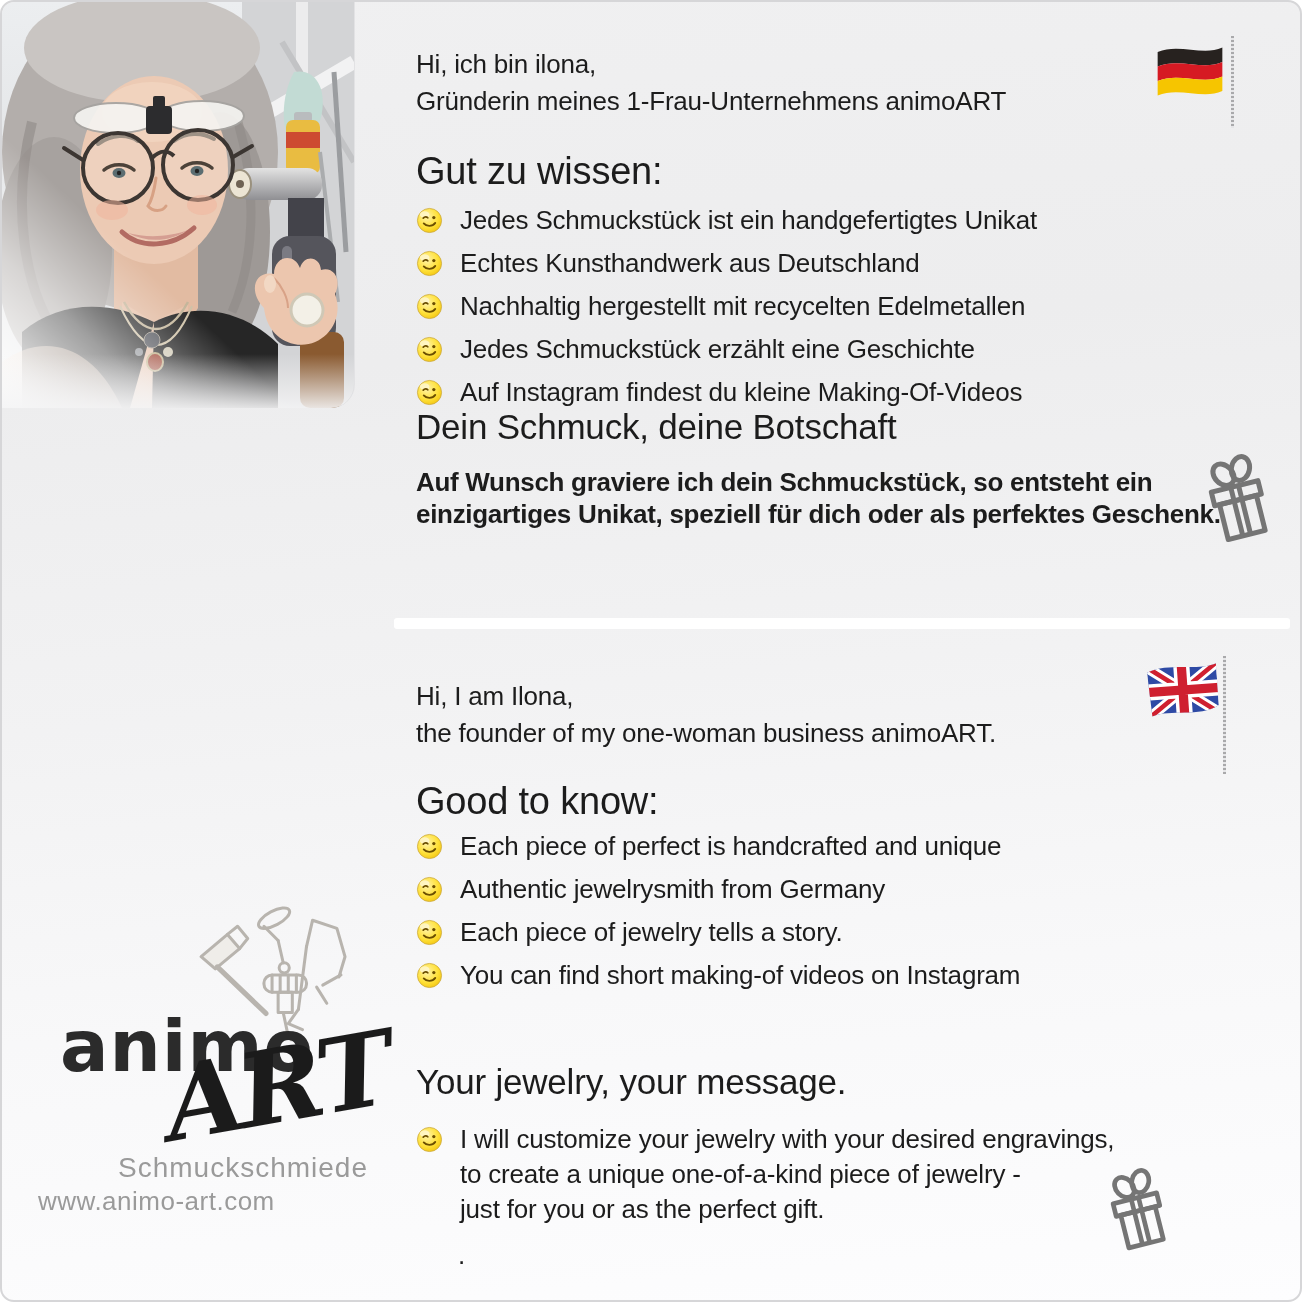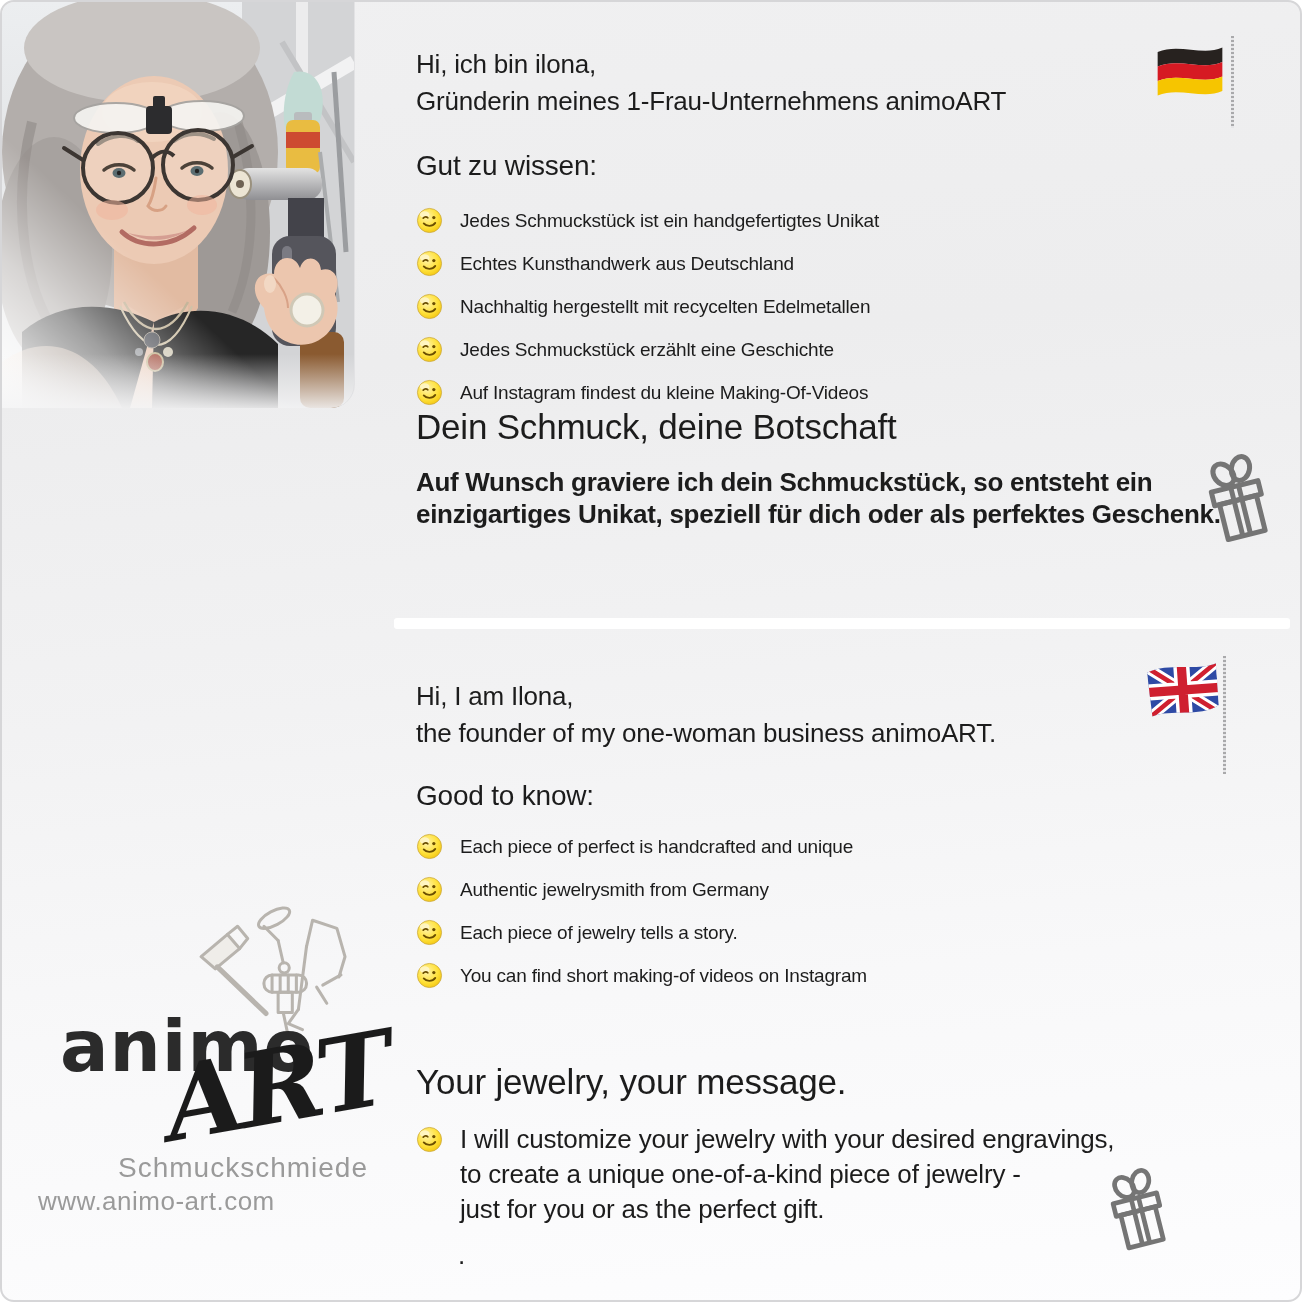--- a/index.html
+++ b/index.html
@@ -19,27 +19,27 @@
   .flag-svg{position:absolute;left:0;}
   .flag-de{left:1152px;top:30px;width:80px;height:96px;}
   .flag-de .flag-pole{height:92px;top:4px;}
   .flag-de .flag-svg{top:10px;}
   .flag-uk{left:1144px;top:652px;width:80px;height:122px;}
   .flag-uk .flag-pole{height:118px;top:2px;}
   .flag-uk .flag-svg{top:8px;}
   
   .block{position:absolute;left:414px;width:880px;}
   .intro{font-size:26px;line-height:37px;letter-spacing:-0.2px;}
-  .heading{font-size:28px;letter-spacing:-0.2px;}
+  .heading{font-size:38px;letter-spacing:-0.2px;}
   .subheading{font-size:35px;letter-spacing:-0.2px;}
   .bodytext{font-size:26px;line-height:32px;letter-spacing:-0.3px;}
   ul.bullets{list-style:none;margin:0;padding:0;}
   ul.bullets li{display:flex;align-items:center;gap:17px;height:43px;}
   .bullets-en li{height:44px;}
-  .bullet-text{font-size:19px;letter-spacing:-0.2px;white-space:nowrap;}
+  .bullet-text{font-size:26px;letter-spacing:-0.2px;white-space:nowrap;}
   .smiley{width:27px;height:27px;flex:0 0 27px;display:inline-block;}
   .message-row{display:flex;align-items:flex-start;gap:17px;}
   .message-row .smiley{margin-top:4px;}
   .message-lines{font-size:26px;line-height:35px;letter-spacing:-0.2px;}
   #de-intro{top:44px;}  #de-heading{top:148px;} #de-bullets{top:197px;}
   #de-sub{top:405px;}   #de-body{top:464px;font-weight:bold;}
   #en-intro{top:676px;} #en-heading{top:778px;} #en-bullets{top:823px;}
   #en-sub{top:1060px;}  #en-message{top:1120px;}
   #en-period{position:absolute;left:456px;top:1238px;font-size:26px;}
   

